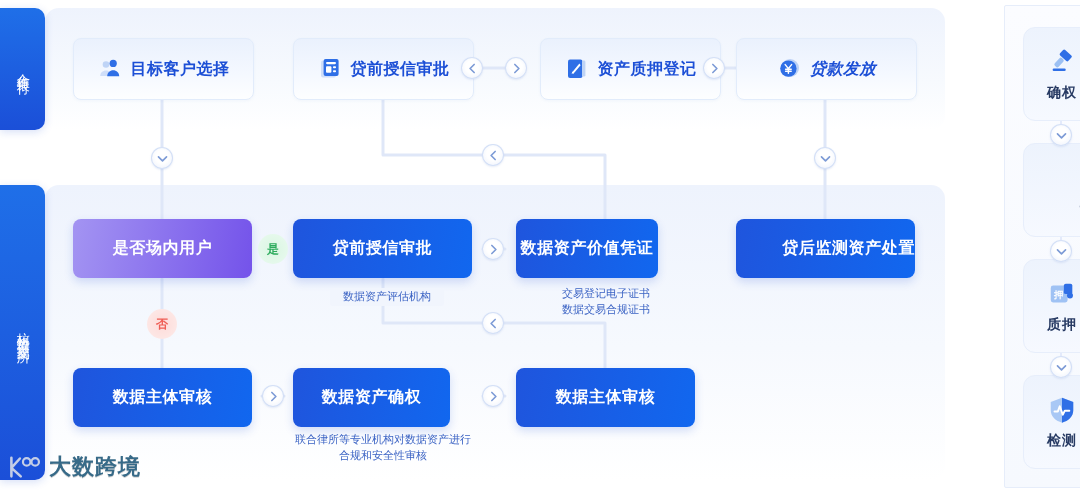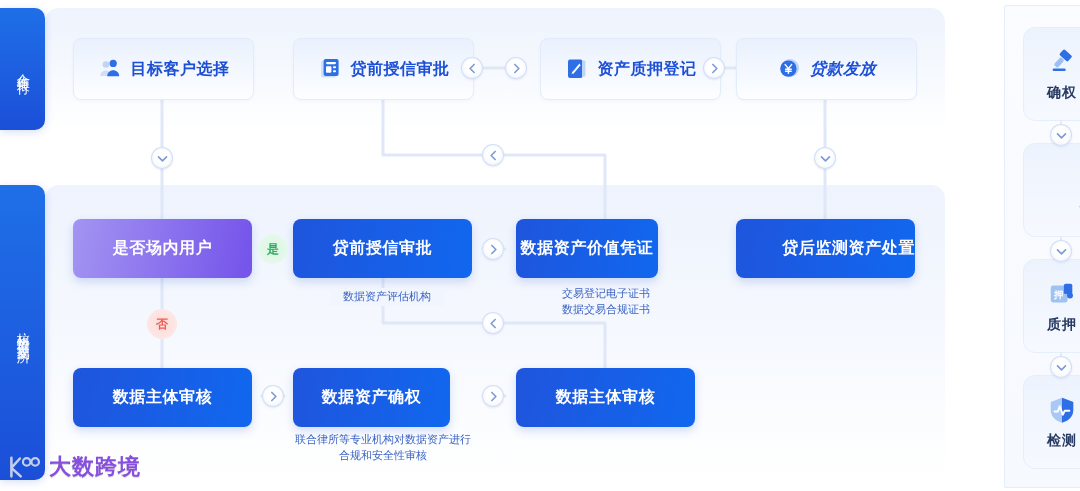--- a/index.html
+++ b/index.html
@@ -122,21 +122,21 @@
   }
   .sidechip{position:absolute;left:45px;}
 
   
   #watermark{
     position:absolute;left:8px;top:452px;
     display:flex;align-items:center;gap:7px;
     opacity:.82;
   }
   #watermark .wm-text{
-    font-size:22px;font-weight:bold;color:#6d28d9;
+    font-size:22px;font-weight:bold;color:#0c4a6e;
     text-shadow:0 1px 0 rgba(160,160,160,.55);
     letter-spacing:1px;
   }
 </style>
 </head>
 <body>
 
 <div id="stage">
 
   <div class="panel" id="panel-top"></div>

